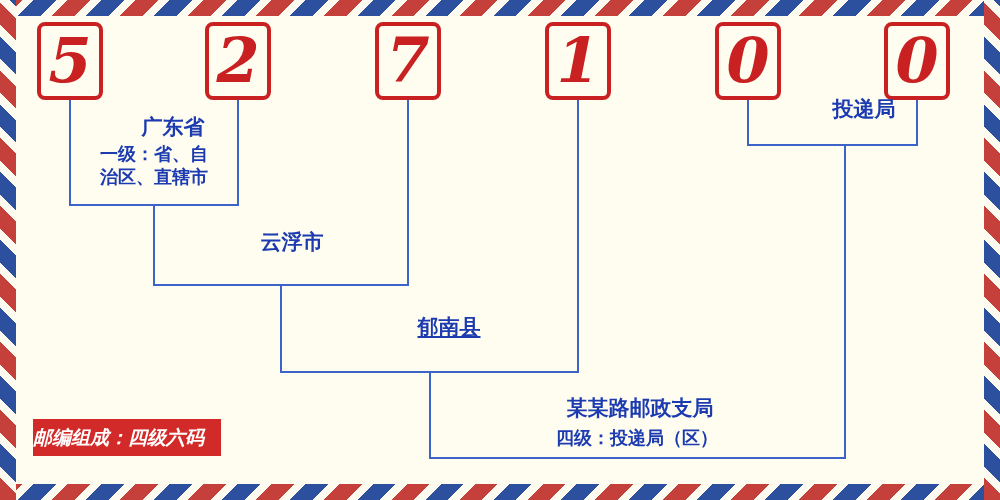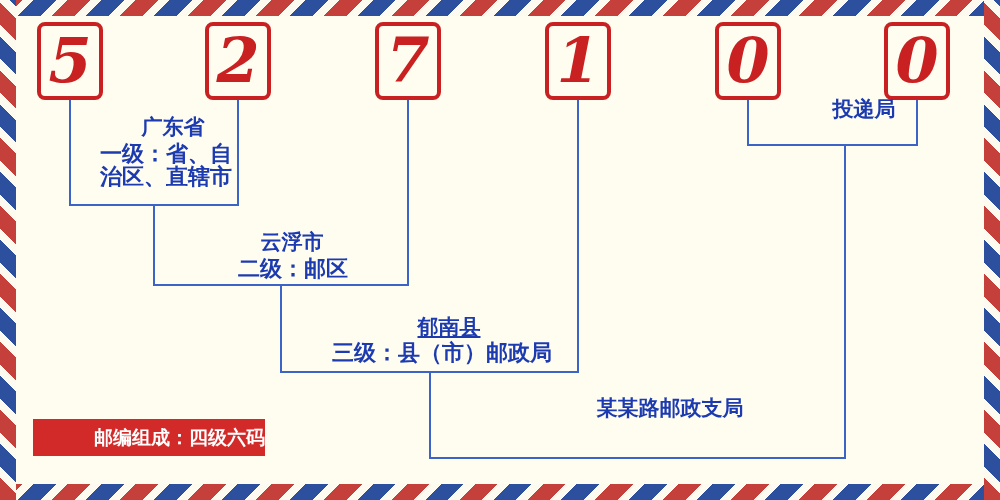--- a/index.html
+++ b/index.html
@@ -54,35 +54,36 @@
   .line-h { height:2px; }
 
   
   .lvl-title {
     position:absolute; transform:translateX(-50%);
     color:#1c3bb0; font-weight:bold; font-size:21px;
     white-space:nowrap; z-index:3;margin-left:19px;
   }
   .lvl-desc {
     position:absolute; transform:translateX(-50%);
-    color:#1c3bb0; font-weight:bold; font-size:22px;
+    color:#1c3bb0; font-weight:bold; font-size:18px;
     line-height:23px; text-align:left;
-    white-space:pre-line; z-index:3;margin-left:12px;
+    white-space:pre-line; z-index:3;
   }
 
   
   .banner {
     position:absolute;
     left:33px; top:419px;
-    width:232px; height:37px;
+    width:188px; height:37px;
     background:#d22a28;
     color:#ffffff;
     font-size:19px; font-weight:bold;
-    line-height:37px; text-align:right;
+    line-height:37px; text-align:left;
     z-index:3;
+    font-style:italic;
   }
 </style>
 </head>
 <body>
 
 <div class="canvas">
 
   <div class="strip strip-top"></div>
   <div class="strip strip-bottom"></div>
   <div class="strip strip-left"></div>
@@ -125,24 +126,23 @@
 
   <div class="line line-v" style="left:747px; top:100px; height:46px;"></div>
   <div class="line line-v" style="left:916px; top:100px; height:46px;"></div>
   <div class="line line-h" style="left:747px; top:144px; width:171px;"></div>
 
   <div class="lvl-title" style="left:154px; top:113px;">广东省</div>
   <div class="lvl-desc" style="left:154px; top:142px;">一级：省、自
 治区、直辖市</div>
 
   <div class="lvl-title" style="left:273px; top:228px;">云浮市</div>
-  <div class="lvl-desc" style="left:281px; top:257px;">二级：邮区</div>
 
   <div class="lvl-title" style="left:430px; top:313px;text-decoration:underline;">郁南县</div>
-  <div class="lvl-desc" style="left:430px; top:341px;">三级：县（市）邮政局</div>
 
-  <div class="lvl-title" style="left:651px; top:394px;">某某路邮政支局</div>
+  <div class="lvl-title" style="left:621px; top:394px;">某某路邮政支局</div>
+  <div class="lvl-desc" style="left:637px; top:426px;">四级：投递局（区）</div>
 
   <div class="lvl-title" style="left:845px; top:95px;">投递局</div>
 
   <div class="banner">邮编组成：四级六码</div>
 
 </div>
 
 </body></html>

